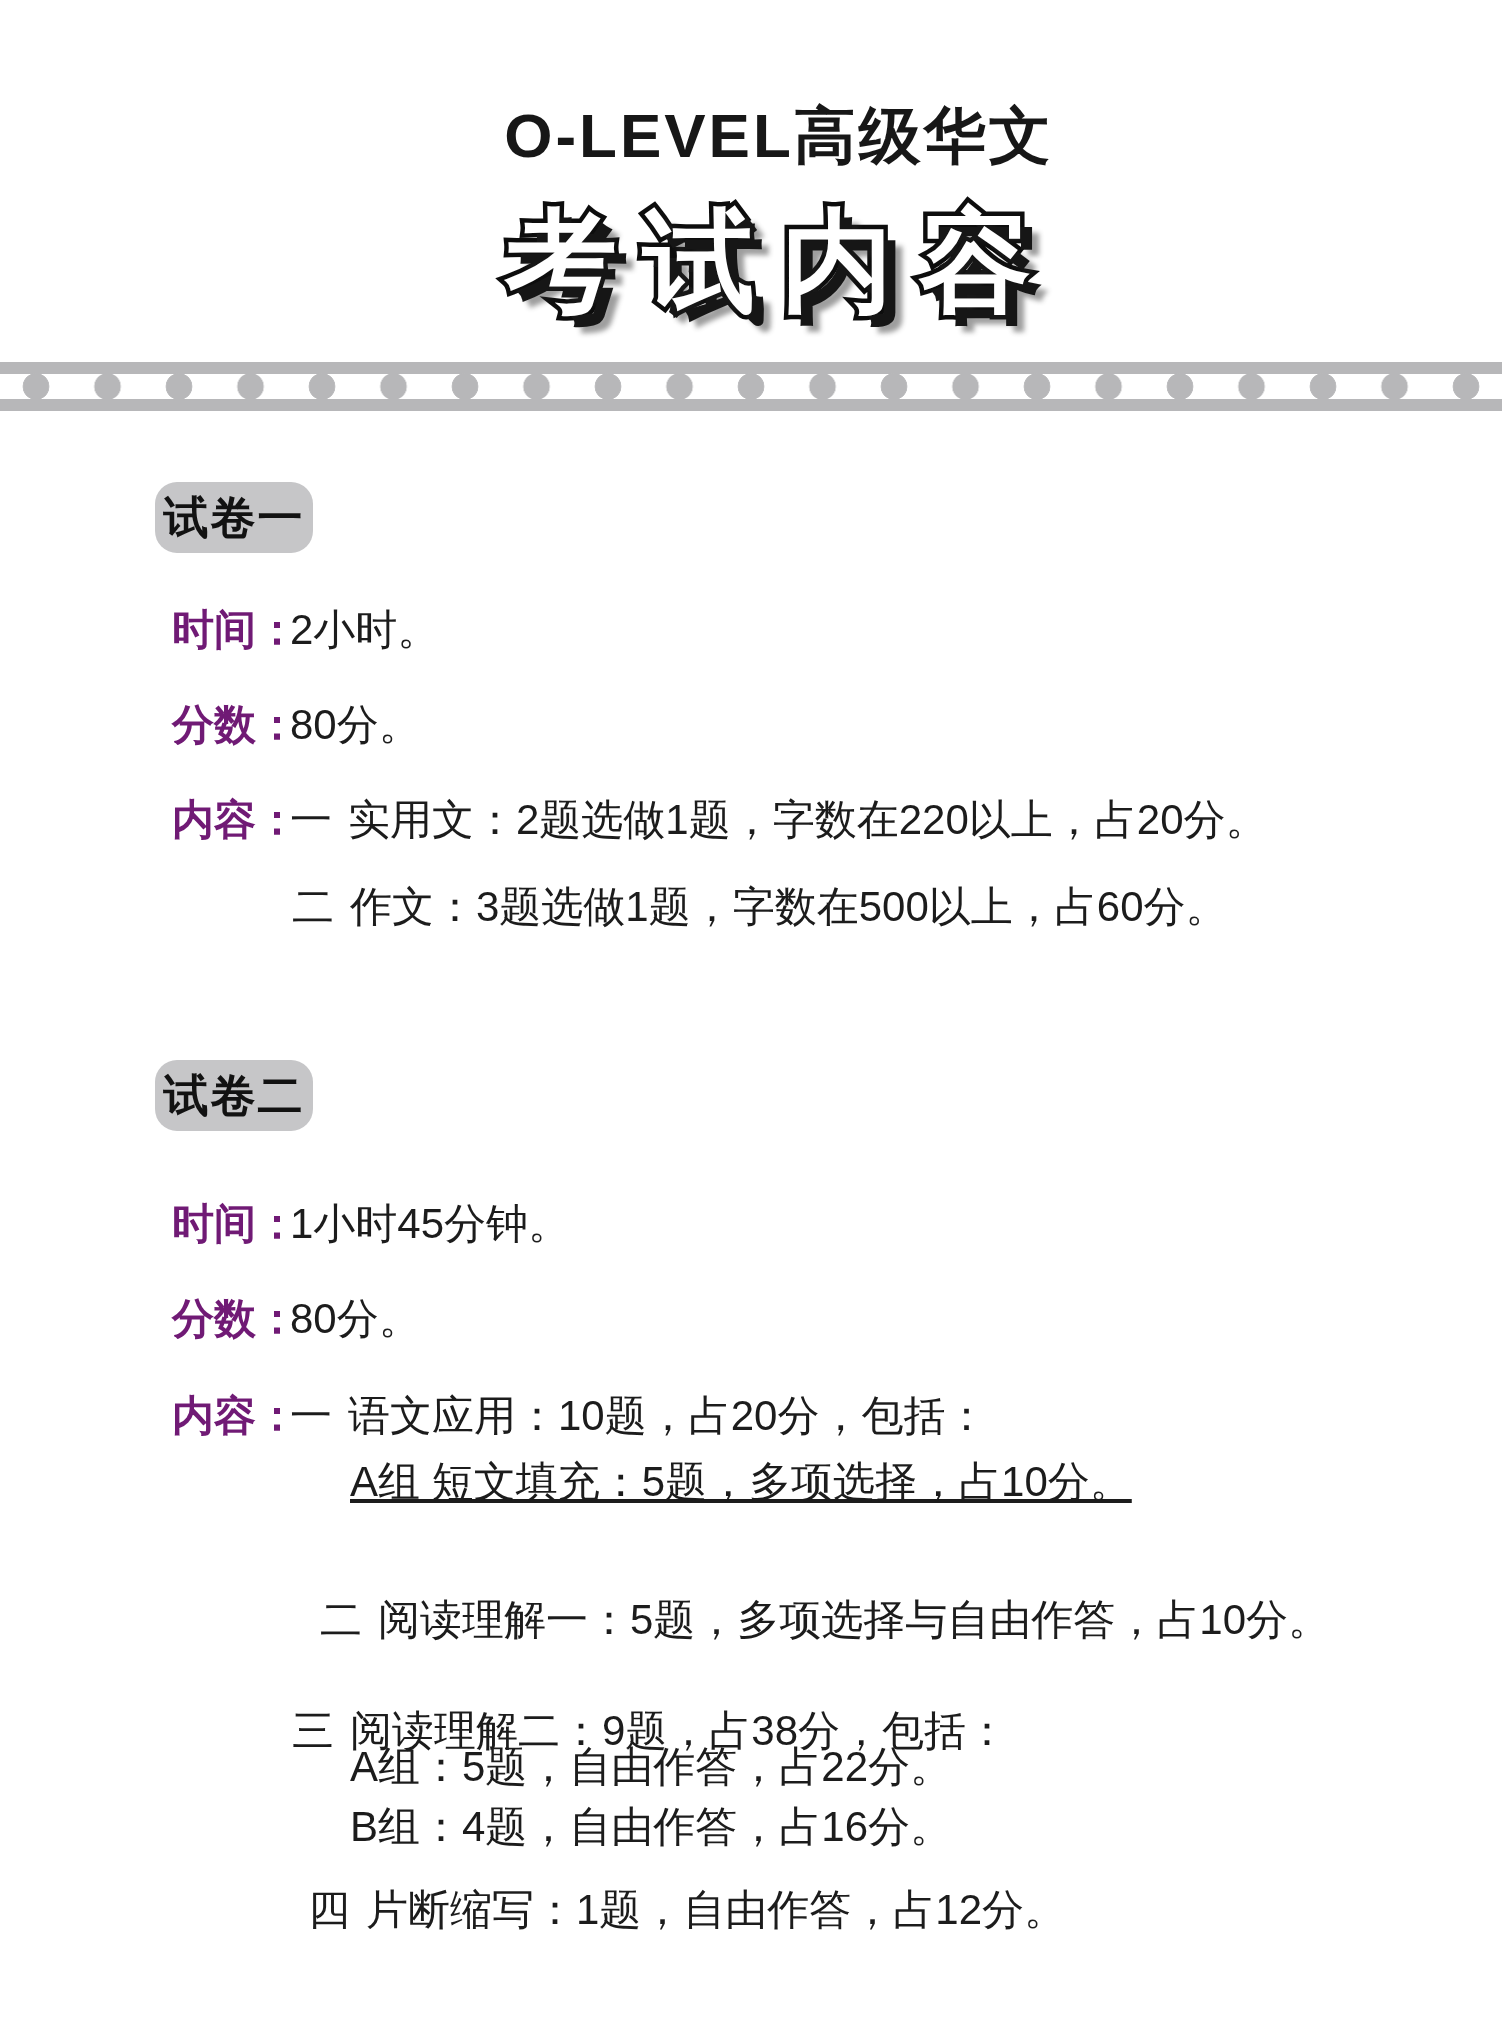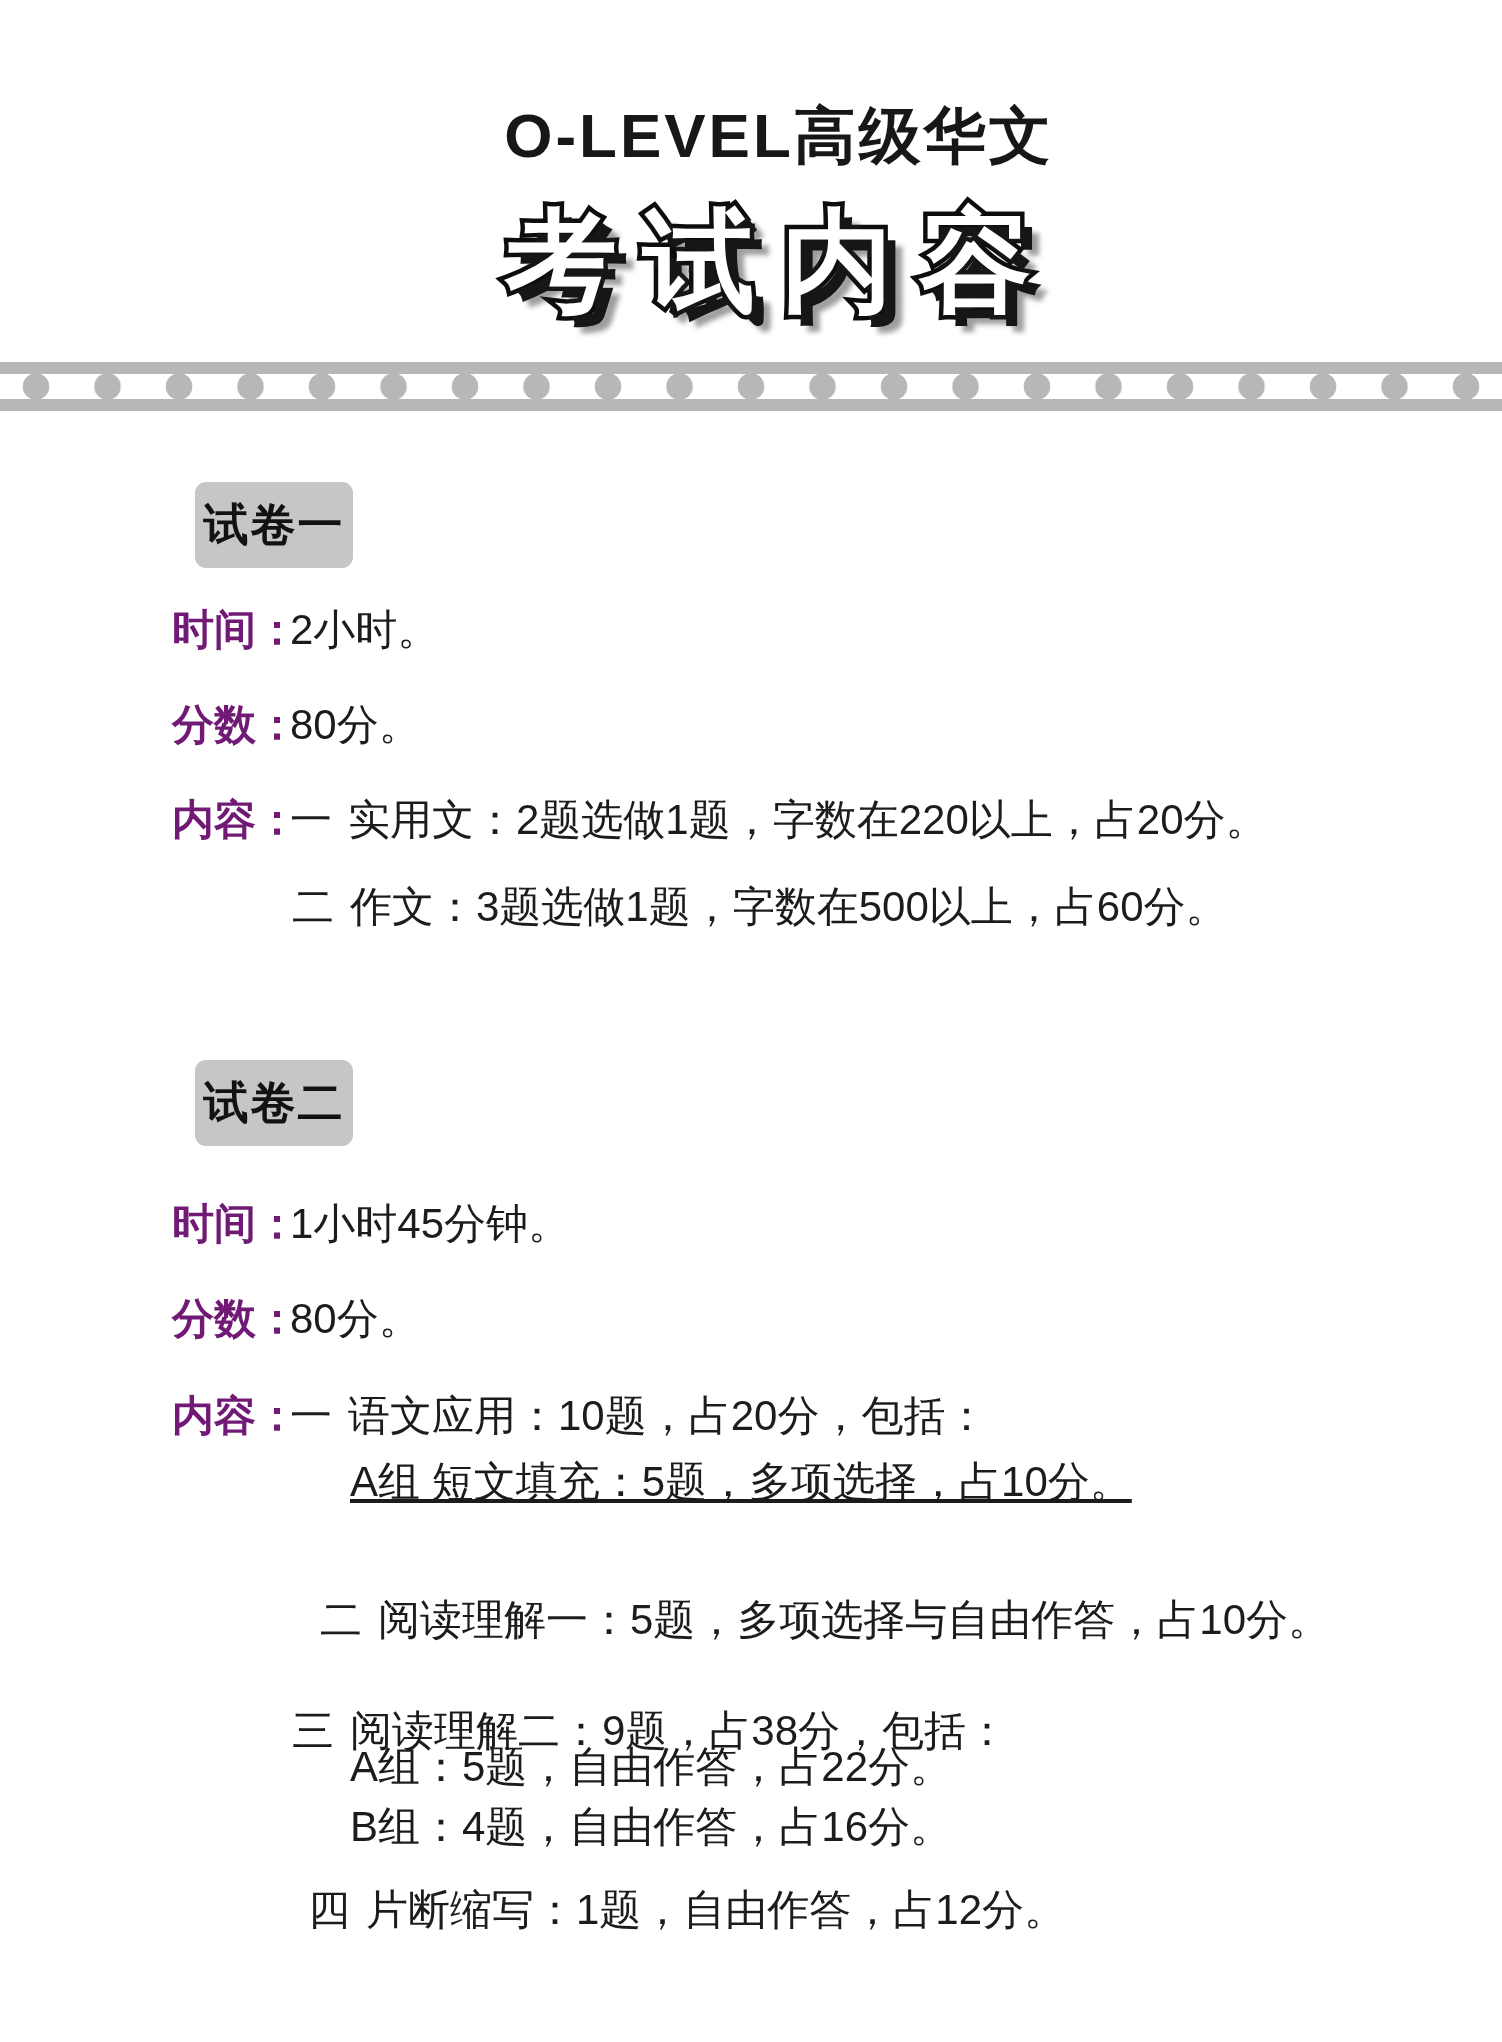--- a/index.html
+++ b/index.html
@@ -49,30 +49,29 @@
     position:absolute; top:11px; left:0; width:100%; height:27px;
     background-image:radial-gradient(circle, #b7b7b9 13px, rgba(0,0,0,0) 13.6px);
     background-size:71.5px 27px;
     background-position:center;
     background-repeat:repeat-x;
   }
 
   
   .badge {
     position:absolute; left:155px;
-    width:158px; height:86px;
+    width:158px; height:71px;
     background:#c6c6c8;
-    border-radius:11px;
+    border-radius:22px;
     display:flex; align-items:center; justify-content:center;
     font-family:"Liberation Sans", sans-serif;
     font-weight:800;
     font-size:45px;
     color:#121212;
     letter-spacing:2px;
-    margin-left:40px;
   }
   .badge.p1 { top:482px; }
   .badge.p2 { top:1060px; }
 
   
   .line {
     position:absolute;
     font-size:42px; line-height:46px;
     white-space:nowrap;
     color:#1c1c1c;

